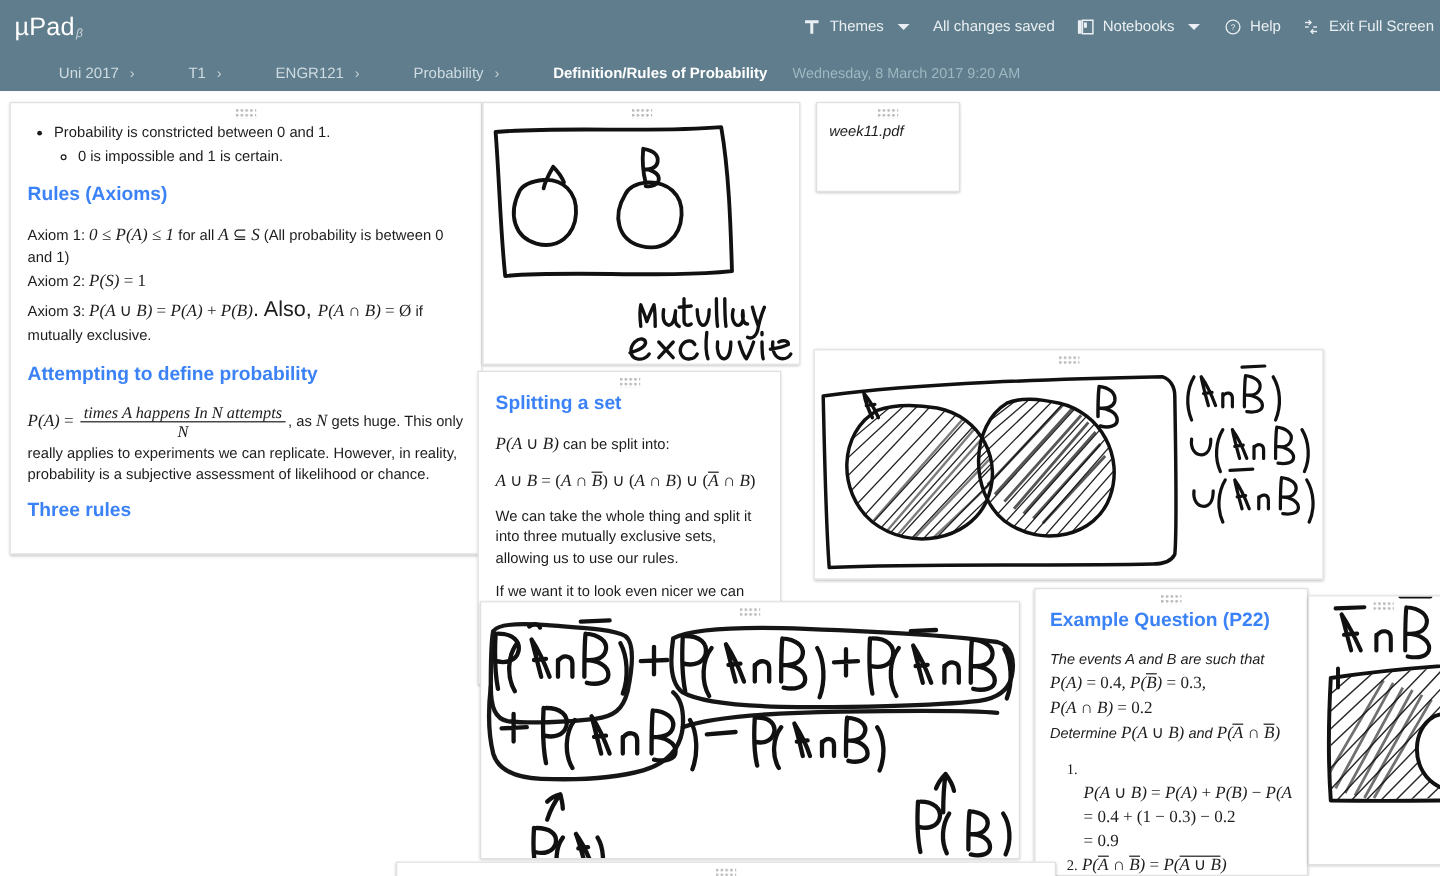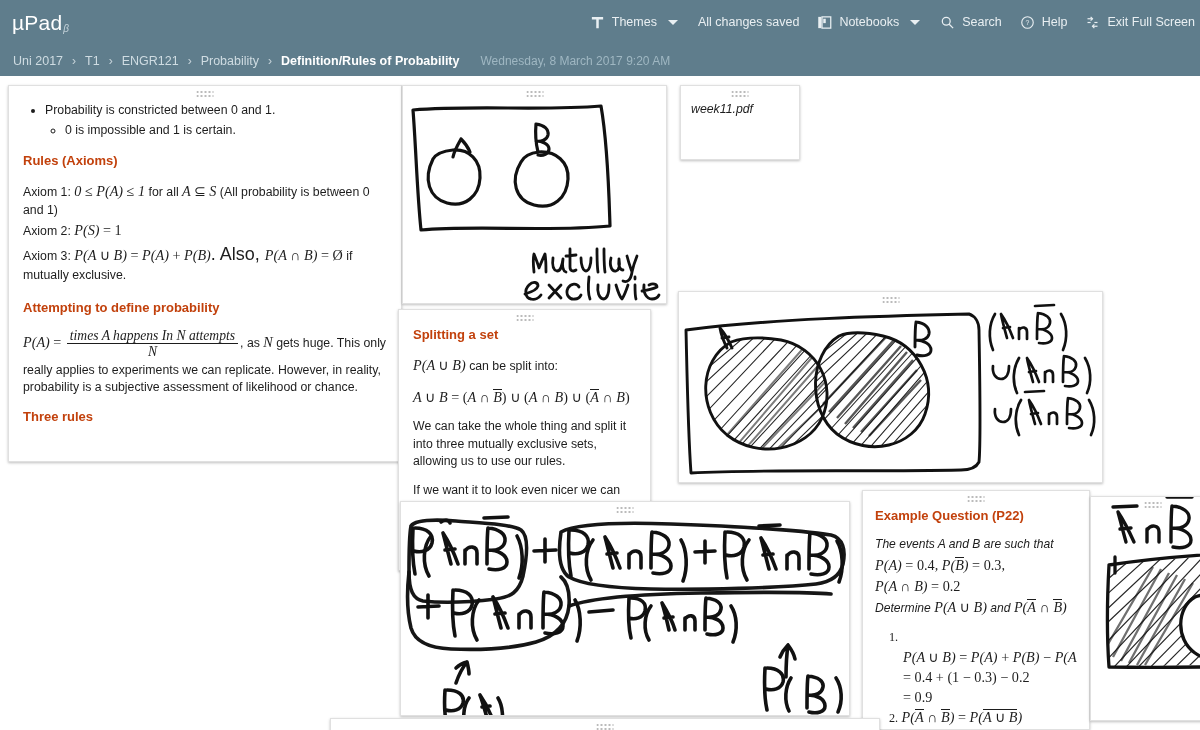--- a/index.html
+++ b/index.html
@@ -64,20 +64,21 @@
     width: 1200px; height: 31px;
     background: #5f7d8c;
     display: flex; align-items: center;
     padding-left: 6px;
   }
   .crumb {
     color: #cfdce2;
     font-size: 12.5px;
     padding: 0 7px;
     white-space: nowrap;
+    margin-left: 36px;
   }
   .crumb.active { color: #ffffff; font-weight: bold; }
   .crumb-sep {
     color: #d6e1e6; font-size: 12px;
     padding: 0 2px; opacity: .85;
   }
   .date-lbl {
     color: #9fb7c2; font-size: 12px;
     margin-left: 14px; white-space: nowrap;
   }
@@ -107,21 +108,21 @@
     background-position: 0 1px;
     opacity: .95;
   }
   .card-body { padding: 16px 14px 12px 14px; }
 
   
   .txt { color: #1d1d1d; font-size: 12.3px; line-height: 1.42; }
   .txt p { margin: 0 0 11px 0; }
   .txt p:last-child { margin-bottom: 0; }
   .txt b, .hd { font-weight: bold; }
-  .hd { display: block; margin: 0 0 11px 0; font-size: 13px; color:#c2410c;}
+  .hd { display: block; margin: 0 0 11px 0; font-size: 16px; color:#3b82f6;}
   ul.b1 { margin: 0 0 12px 0; padding-left: 22px; }
   ul.b1 > li { margin: 0 0 3px 0; }
   ul.b2 { margin: 3px 0 0 0; padding-left: 20px; list-style-type: circle; }
   ul.b2 > li { margin: 0; }
   .lines > div { margin-bottom: 1px; }
 
   
   .m { font-family: "Liberation Serif", serif; font-style: italic; font-size: 14.2px; }
   .m .op, .m .num, .m .paren { font-style: normal; }
   .mn { font-family: "Liberation Serif", serif; font-style: normal; font-size: 14.2px; }
@@ -179,29 +180,20 @@
         <svg width="15" height="15" viewBox="0 0 24 24">
           <rect x="2" y="3" width="5" height="18" fill="#e9eff2"></rect>
           <rect x="8" y="3" width="14" height="18" fill="none" stroke="#e9eff2" stroke-width="2"></rect>
           <rect x="10" y="6" width="4" height="7" fill="#e9eff2"></rect>
         </svg>
       </span>
       <span class="hdr-lbl">Notebooks</span>
       <span class="caret"></span>
     </div>
 
-    <div class="hdr-item">
-      <span class="hdr-ico">
-        <svg width="15" height="15" viewBox="0 0 24 24">
-          <circle cx="10" cy="10" r="6.3" fill="none" stroke="#e9eff2" stroke-width="2"></circle>
-          <line x1="14.7" y1="14.7" x2="21" y2="21" stroke="#e9eff2" stroke-width="2"></line>
-        </svg>
-      </span>
-      <span class="hdr-lbl">Search</span>
-    </div>
 
     <div class="hdr-item">
       <span class="hdr-ico">
         <svg width="15" height="15" viewBox="0 0 24 24">
           <circle cx="12" cy="12" r="9.2" fill="none" stroke="#e9eff2" stroke-width="1.8"></circle>
           <text x="12" y="16.4" font-size="11" text-anchor="middle" fill="#e9eff2" font-family="Liberation Sans">?</text>
         </svg>
       </span>
       <span class="hdr-lbl">Help</span>
     </div>

